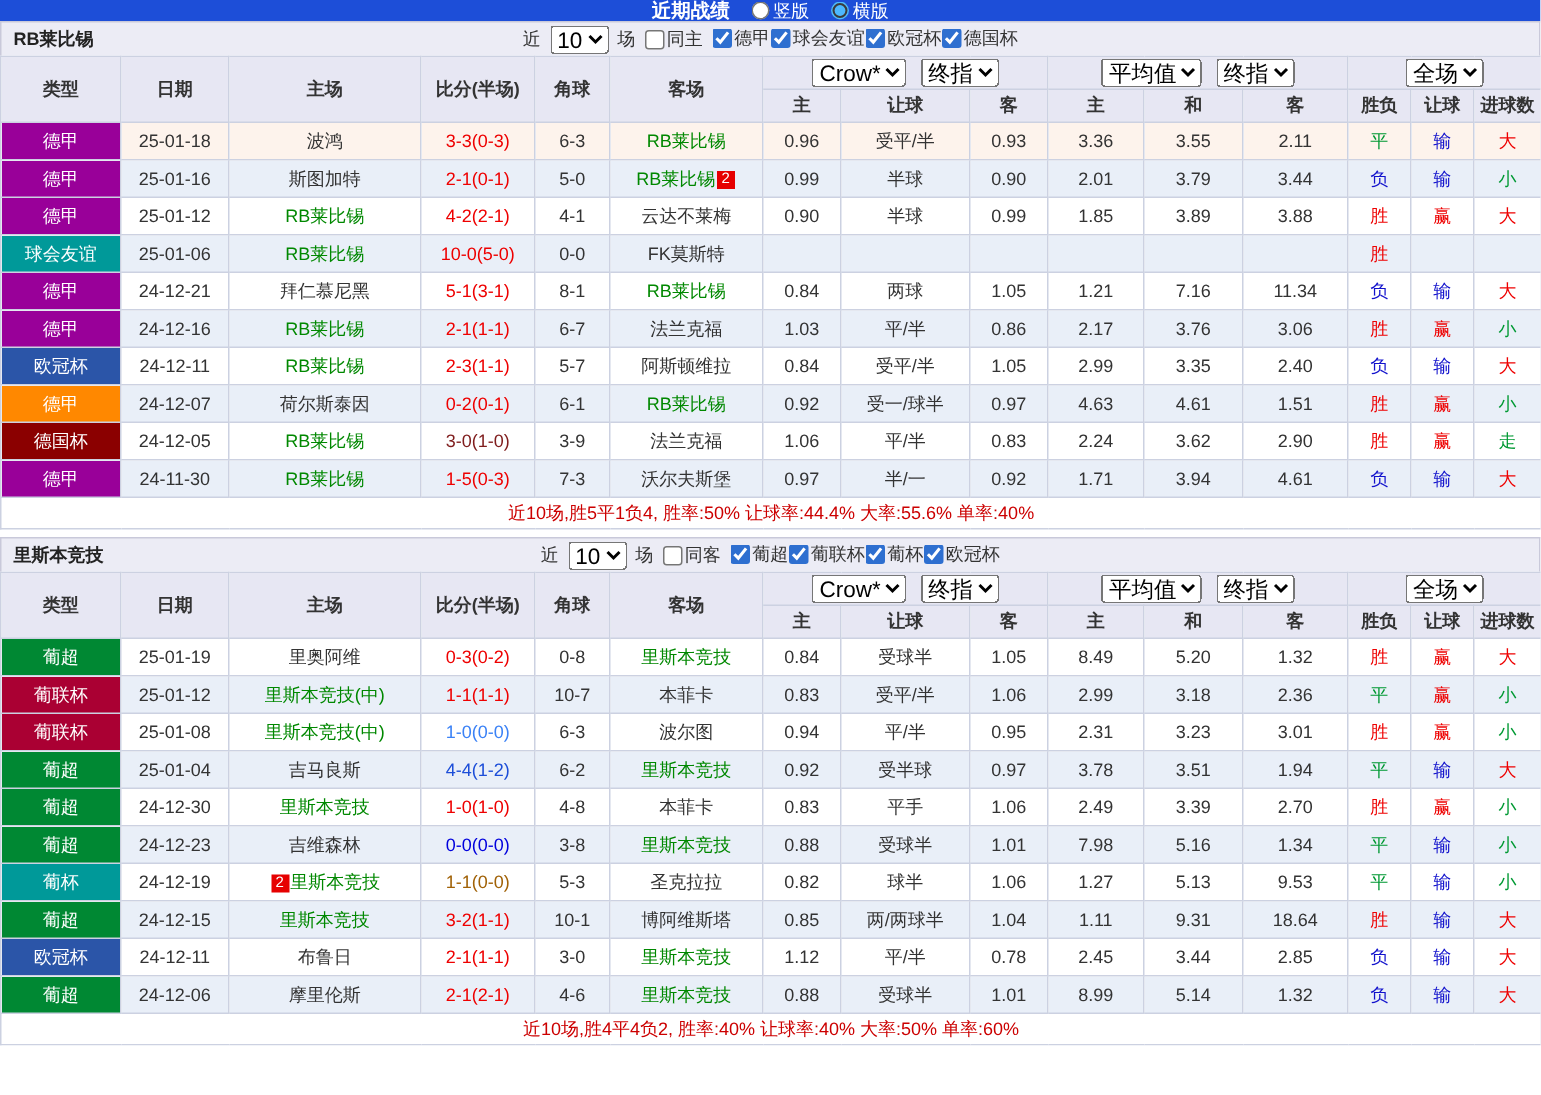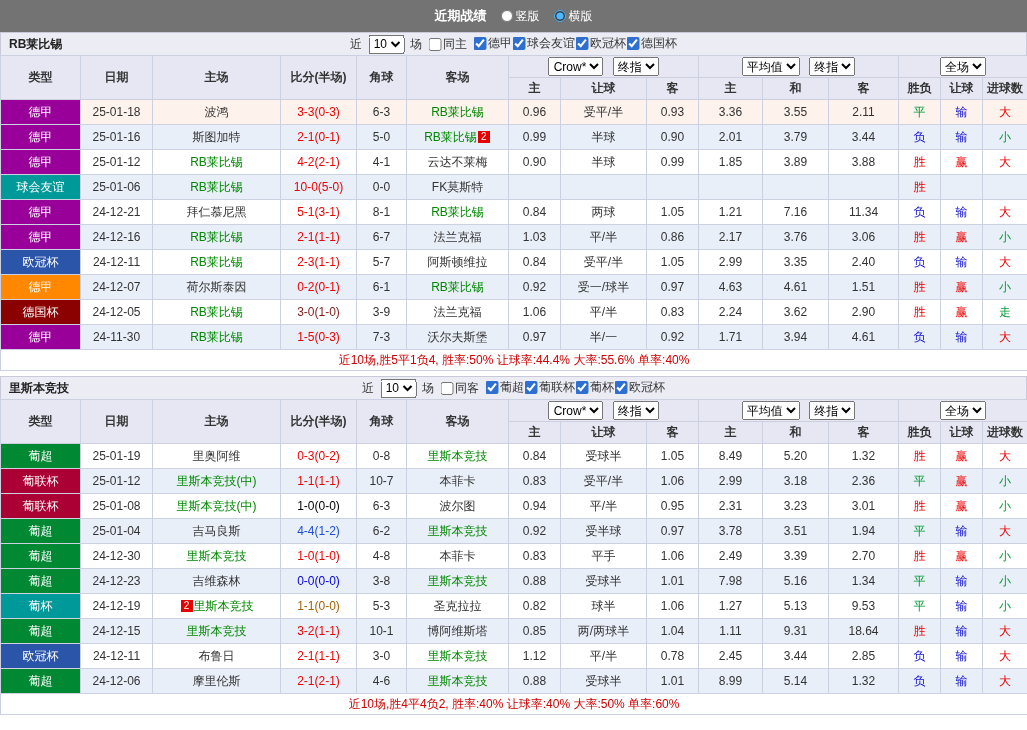--- a/index.html
+++ b/index.html
@@ -3,40 +3,40 @@
 <meta charset="utf-8">
 <style>
   * { box-sizing: border-box; }
   html,body { margin:0; padding:0; }
   body {
     width:1027px;
     font-family:"Liberation Sans","DejaVu Sans",sans-serif;
     font-size:12px; color:#333; background:#fff;
   }
   .topbar {
-    height:32px; background:#737373;
+    height:14px; background:#1d4ed8;
     display:flex; align-items:center; justify-content:center; gap:14px;
   }
   .topbar .title { color:#ffffff; font-weight:bold; font-size:13px; }
   .rad { display:inline-flex; align-items:center; gap:3px; color:#fff; cursor:pointer; }
   .rad input { width:12px; height:12px; margin:0; accent-color:#4db8ff; }
 
   .section { width:1027px; }
   .section2 { margin-top:5px; }
   .section-header {
     height:23px; background:#ececf5;
     border:1px solid #c9c9da; border-bottom:none;
     display:flex; align-items:center; padding:0 8px; position:relative;
   }
   .team-name { font-weight:bold; color:#222; }
   .filterbar {
     position:absolute; left:50%; transform:translateX(-50%);
     display:flex; align-items:center; gap:6px; white-space:nowrap; color:#333;
   }
-  .filterbar select, thead select { height:19px; font-size:12px; font-family:inherit;text-align:right; }
+  .filterbar select, thead select { height:19px; font-size:15px; font-family:inherit; }
   .cb { display:inline-flex; align-items:center; gap:2px; cursor:pointer; }
   .cb input { width:13px; height:13px; margin:0; accent-color:#2e6fd0; }
 
   table { border-collapse:collapse; table-layout:fixed; width:1027px; }
   th, td { border:1px solid #ccd1e1; text-align:center; padding:0; white-space:nowrap; overflow:hidden; }
   thead th { background:#e7e7f3; height:22px; font-weight:bold; color:#333; font-size:12px; }
   thead .ddc select { margin:0 3px; }
   tbody td { height:25px; font-size:12px; }
   tbody tr.alt { background:#e9eff8; }
   tbody tr.hl { background:#fdf3ec; }
@@ -430,21 +430,21 @@
           <td>3.18</td>
           <td>2.36</td>
           <td style="color:#009933">平</td>
           <td style="color:#ee0000">赢</td>
           <td style="color:#009933">小</td>
         </tr>
         <tr>
           <td style="background:#aa0033;color:#fff">葡联杯</td>
           <td>25-01-08</td>
           <td><span class="tg">里斯本竞技(中)</span></td>
-          <td style="color:#000000">1-0(0-0)</td>
+          <td style="color:#3b82f6">1-0(0-0)</td>
           <td>6-3</td>
           <td><span>波尔图</span></td>
           <td>0.94</td>
           <td>平/半</td>
           <td>0.95</td>
           <td>2.31</td>
           <td>3.23</td>
           <td>3.01</td>
           <td style="color:#ee0000">胜</td>
           <td style="color:#ee0000">赢</td>

